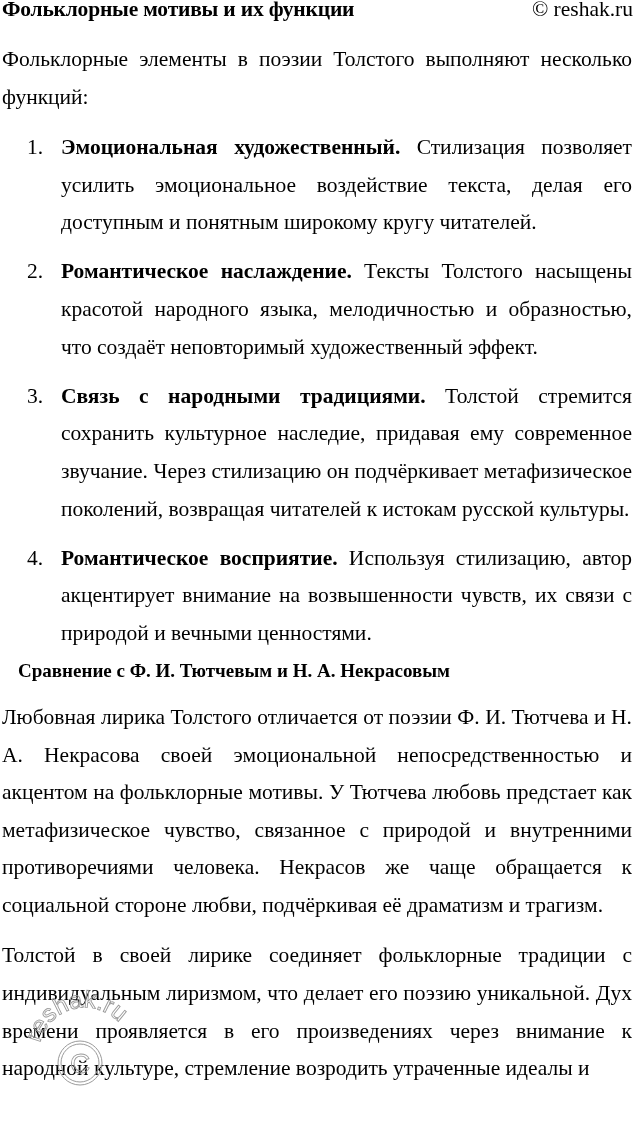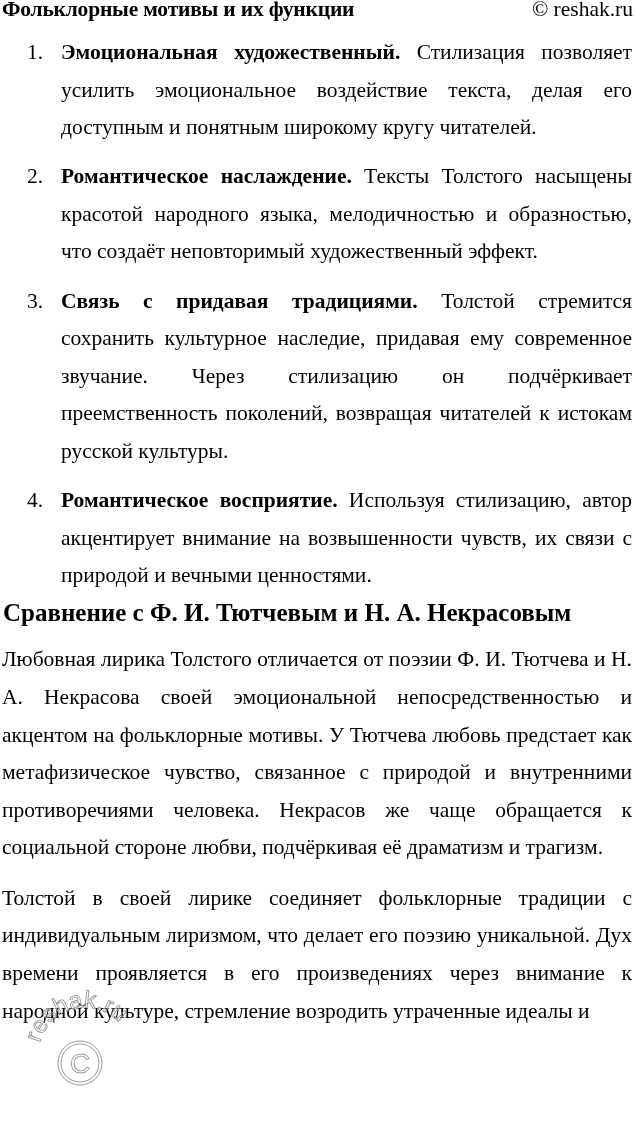--- a/index.html
+++ b/index.html
@@ -63,24 +63,24 @@
       margin-bottom: 11.5px;
     }
     .num {
       position: absolute;
       left: 27px;
       top: 0;
     }
     .term { font-weight: bold; }
     .section-title-2 {
       font-weight: bold;
-      font-size: 25px;
+      font-size: 19px;
       line-height: 30px;
       margin: 0;
-      padding-left: 3px;
+      padding-left: 18px;
       margin-top: -8px;
     }
     .p2 { margin-top: 13px !important; }
     .p3 { margin-top: 13px !important; }
     .watermark {
       position: absolute;
       left: 22px;
       top: 985px;
       width: 130px;
       height: 110px;
@@ -90,30 +90,31 @@
 </head>
 <body>
 
 <div class="page">
 
   <div class="header-row">
     <h2 class="section-title">Фольклорные мотивы и их функции</h2>
     <span class="copyright">© reshak.ru</span>
   </div>
 
+  <p class="para intro">Фольклорные элементы в поэзии Толстого выполняют несколько функций:</p>
 
   <ol class="functions">
     <li>
       <span class="num">1.</span><span class="term">Эмоциональная художественный.</span><span> Стилизация позволяет усилить эмоциональное воздействие текста, делая его доступным и понятным широкому кругу читателей.</span>
     </li>
     <li>
       <span class="num">2.</span><span class="term">Романтическое наслаждение.</span><span> Тексты Толстого насыщены красотой народного языка, мелодичностью и образностью, что создаёт неповторимый художественный эффект.</span>
     </li>
     <li>
-      <span class="num">3.</span><span class="term">Связь с придавая традициями.</span><span> Толстой стремится сохранить культурное наследие, придавая ему современное звучание. Через стилизацию он подчёркивает преемственность поколений, возвращая читателей к истокам русской культуры.</span>
+      <span class="num">3.</span><span class="term">Связь с народными традициями.</span><span> Толстой стремится сохранить культурное наследие, придавая ему современное звучание. Через стилизацию он подчёркивает метафизическое поколений, возвращая читателей к истокам русской культуры.</span>
     </li>
     <li>
       <span class="num">4.</span><span class="term">Романтическое восприятие.</span><span> Используя стилизацию, автор акцентирует внимание на возвышенности чувств, их связи с природой и вечными ценностями.</span>
     </li>
   </ol>
 
   <h2 class="section-title-2">Сравнение с Ф. И. Тютчевым и Н. А. Некрасовым</h2>
 
   <p class="para p2">Любовная лирика Толстого отличается от поэзии Ф. И. Тютчева и Н. А. Некрасова своей эмоциональной непосредственностью и акцентом на фольклорные мотивы. У Тютчева любовь предстает как метафизическое чувство, связанное с природой и внутренними противоречиями человека. Некрасов же чаще обращается к социальной стороне любви, подчёркивая её драматизм и трагизм.</p>
 

